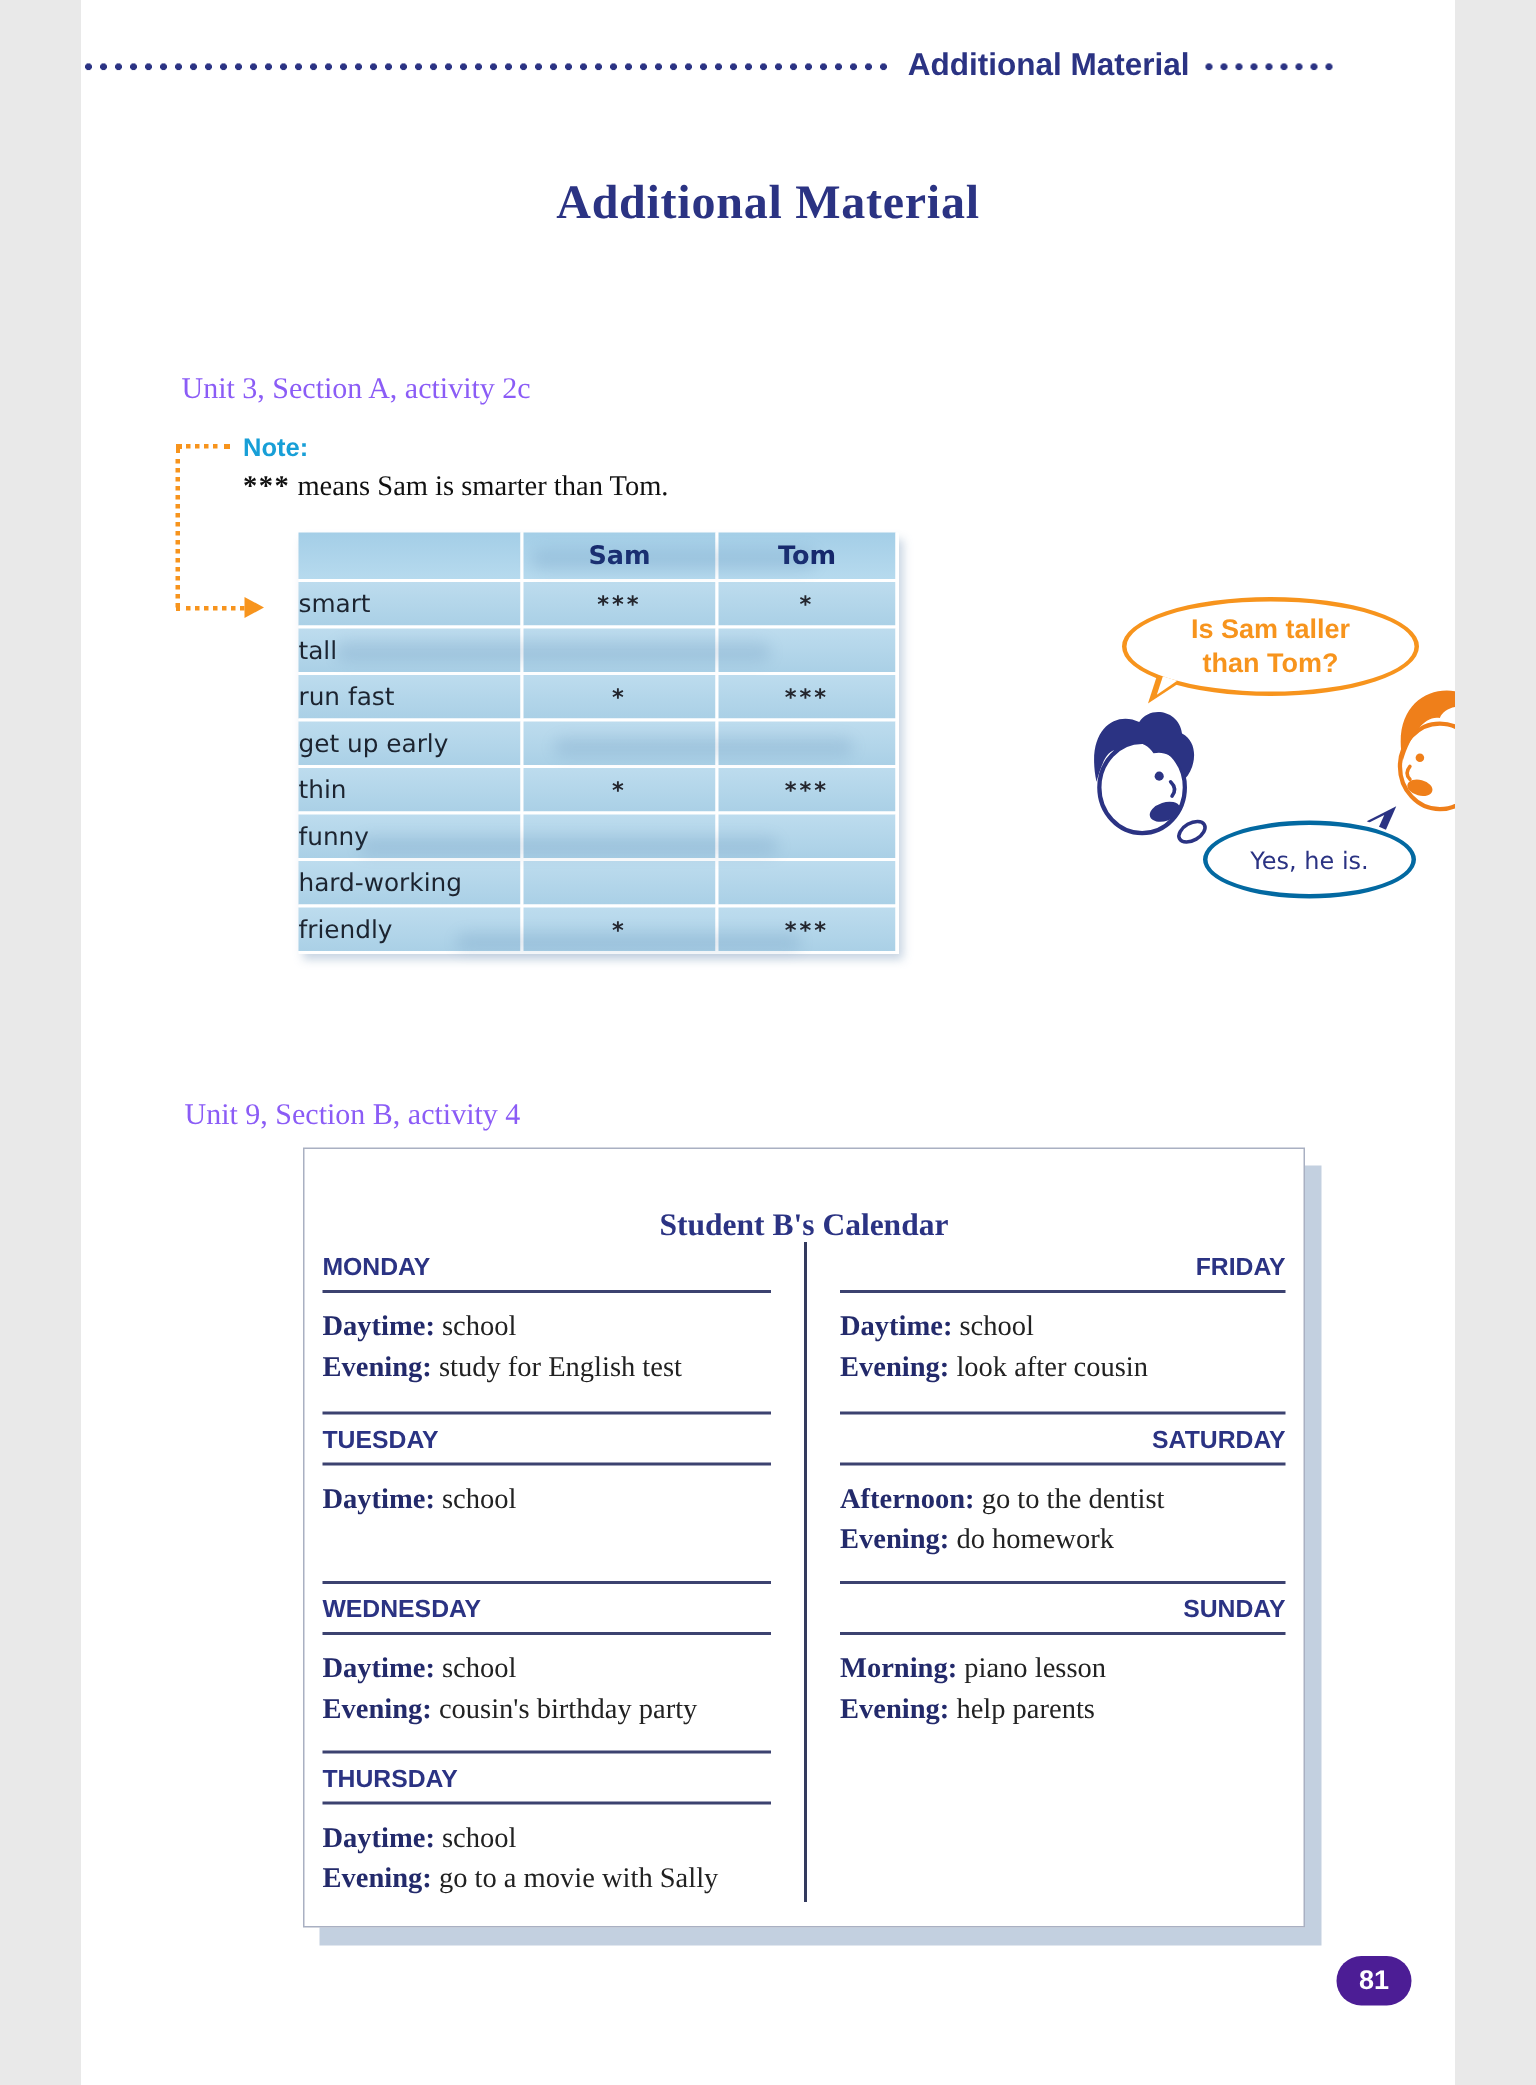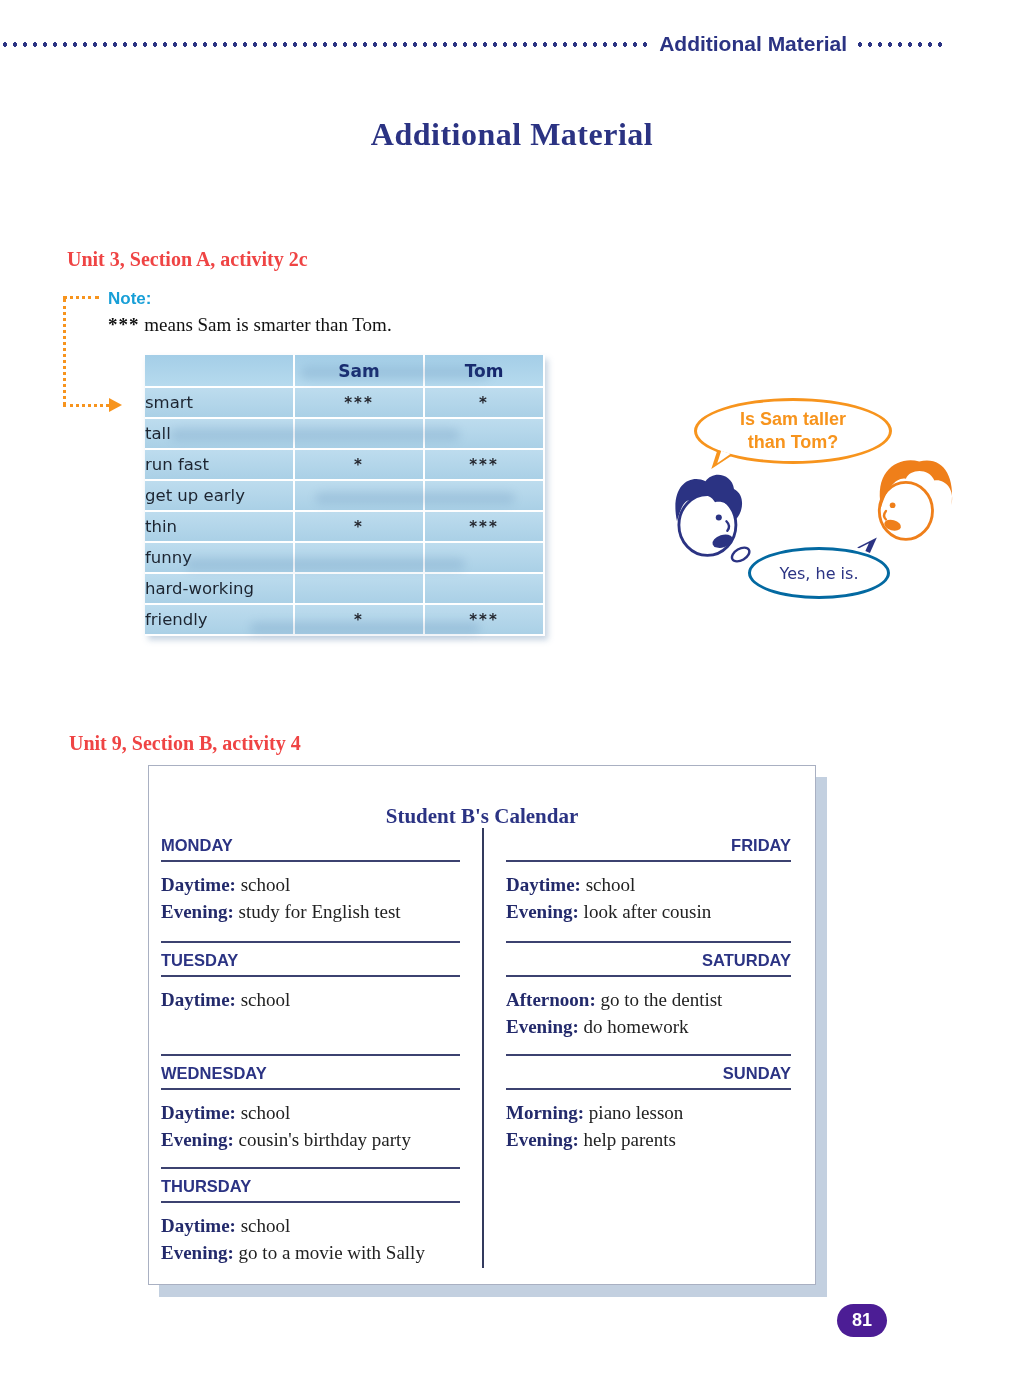--- a/index.html
+++ b/index.html
@@ -1,33 +1,33 @@
 <!DOCTYPE html>
 <html><head>
 <meta charset="utf-8">
 <style>
   html,body { margin:0; padding:0; background:#e9e9e9; }
   .page {
-    position:relative; width:1024px; height:1390px; margin:0 auto;
+    position:relative; width:916px; height:1390px; margin:0 auto;
     background:#ffffff; overflow:hidden;
     font-family:"Liberation Serif", serif; color:#111;
   }
 
   
   .top-rule { position:absolute; top:32px; left:0; right:0; display:flex; align-items:center; }
   .dots { height:7px; background-image:radial-gradient(circle, #2b3383 2.1px, transparent 2.5px);
           background-size:10px 7px; background-repeat:repeat-x; background-position:left center; }
   .dots-left { flex:1; margin-right:12px; }
   .dots-right { width:90px; margin-left:8px; margin-right:79px; }
   .top-label { font-family:"Liberation Sans", sans-serif; font-weight:bold; font-size:21px; color:#2b3383; white-space:nowrap; }
 
   
   .main-title { position:absolute; top:116px; left:0; width:100%; text-align:center;
                 font-size:32px; font-weight:bold; color:#2b3383; letter-spacing:0.5px; }
-  .sec-heading { position:absolute; font-size:20px; font-weight:bold; color:#ef4444; }
+  .sec-heading { position:absolute; font-size:20px; font-weight:normal; color:#8b5cf6; }
   .sec1-heading { top:248px; left:67px; }
   .sec2-heading { top:732px; left:69px; }
 
   
   .note-label { position:absolute; top:289px; left:108px; font-family:"Liberation Sans", sans-serif;
                 font-weight:bold; font-size:17px; color:#189fd7; }
   .note-text { position:absolute; top:314px; left:108px; font-size:19px; color:#111;text-align:right; }
   .note-stars { font-weight:bold; letter-spacing:1px; }
   .conn-h1 { position:absolute; top:296px; left:63px; width:36px; border-top:3px dotted #f7941d; }
   .conn-v  { position:absolute; top:299px; left:63px; height:106px; border-left:3px dotted #f7941d; }
@@ -70,21 +70,21 @@
   .face-blue { position:absolute; left:6px; top:74px; }
   .face-orange { position:absolute; left:214px; top:58px; }
 
   
   .calendar { position:absolute; top:765px; left:148px; width:668px; height:520px; background:#fff;
               border:1px solid #a9b0c2; box-shadow:11px 12px 0 #c3d0e0; box-sizing:border-box; }
   .cal-title { text-align:center; margin-top:38px; font-size:21px; font-weight:bold; color:#2b3383; }
   .cal-columns { position:absolute; top:62px; left:0; right:0; bottom:0; display:flex; }
   .cal-col { width:50%; box-sizing:border-box; }
   .cal-col.left  { padding:0 22px 0 12px; }
-  .cal-col.right { padding:0 24px 0 24px; }
+  .cal-col.right { padding:0 12px 0 24px; }
   .divider { position:absolute; top:62px; bottom:16px; left:50%; width:2px; background:#333a5e; }
   .day-block { height:113px; box-sizing:border-box; padding-top:8px; }
   .day-block.auto { height:auto; }
   .day-block + .day-block { border-top:2px solid #3c4270; }
   .day-name { font-family:"Liberation Sans", sans-serif; font-weight:bold; font-size:16.5px; color:#2b3383;
               padding-bottom:5px; border-bottom:2px solid #3c4270; margin-bottom:9px; }
   .cal-col.right .day-name { text-align:right; }
   .entry { font-size:19px; line-height:27px; color:#222; }
   .entry-label { font-weight:bold; color:#232a6b; }
 

